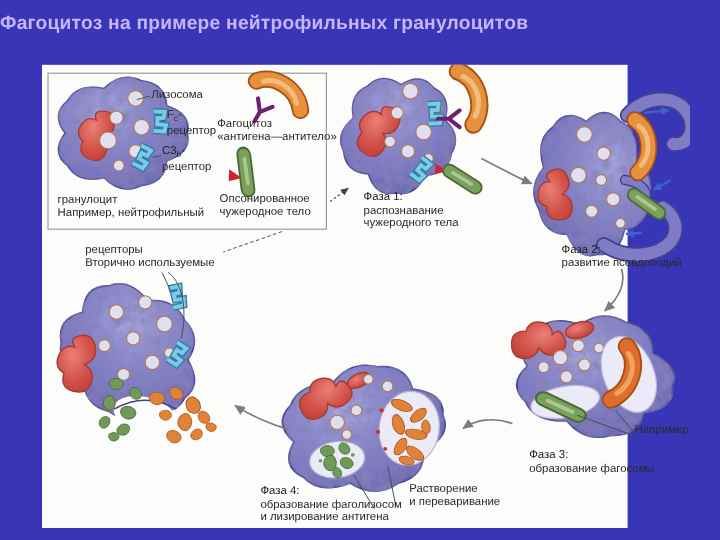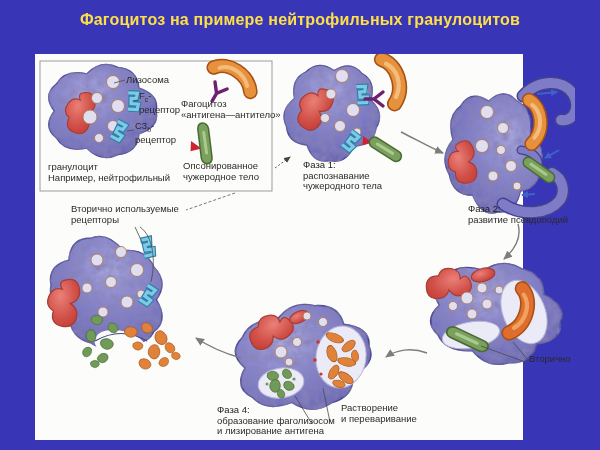--- a/index.html
+++ b/index.html
@@ -1,19 +1,19 @@
 <!DOCTYPE html>
 <html><head>
 <meta charset="utf-8">
 <style>
   html,body{margin:0;padding:0;background:#222;}
   .slide{position:relative;width:600px;height:450px;background:#3836b6;overflow:hidden;
          font-family:"Liberation Sans",sans-serif;}
-  .title{position:absolute;top:11px;left:0;right:0;text-align:center;
-         font-size:16px;font-weight:bold;color:#fde047;letter-spacing:0.2px;}
+  .title{position:absolute;top:11px;left:0;right:0;text-align:left;
+         font-size:16px;font-weight:bold;color:#c4b5fd;letter-spacing:0.2px;}
   .panel{position:absolute;left:35px;top:54px;width:488px;height:386px;background:#fcfcfa;}
   svg.art{position:absolute;left:0;top:0;display:block;}
   .lbl{position:absolute;font-size:9.5px;line-height:10.5px;color:#2a2a2a;white-space:nowrap;}
   .pt{font-weight:normal;color:#1b1b1b;}
   sub.sb{font-size:7px;}
   
   .cell{fill:url(#gcell);stroke:#44428e;stroke-width:2.4;}
   .ves{fill:#e0dff2;stroke:#b07a50;stroke-width:0.9;}
   .phag{fill:#ebeaf7;stroke:#b9b7d8;stroke-width:1;}
   .lbox{fill:none;stroke:#9c9c9c;stroke-width:1;}
@@ -301,30 +301,34 @@
 
     <div class="lbl" style="left:268px;top:106px">
       <div class="pt">Фаза 1:</div>
       <div>распознавание</div>
       <div>чужеродного тела</div>
     </div>
     <div class="lbl" style="left:433px;top:150px">
       <div class="pt">Фаза 2:</div>
       <div>развитие псевдоподий</div>
     </div>
+    <div class="lbl" style="left:406px;top:321px">
+      <div class="pt">Фаза 3:</div>
+      <div>образование фагосомы</div>
+    </div>
     <div class="lbl" style="left:182px;top:351px">
       <div class="pt">Фаза 4:</div>
       <div>образование фаголизосом</div>
       <div>и лизирование антигена</div>
     </div>
 
-    <div class="lbl" style="left:494px;top:300px">Вторично</div>
+    <div class="lbl" style="left:494px;top:300px">Например</div>
     <div class="lbl" style="left:306px;top:349px">
       <div>Растворение</div>
       <div>и переваривание</div>
     </div>
     <div class="lbl" style="left:36px;top:150px">
+      <div>рецепторы</div>
       <div>Вторично используемые</div>
-      <div>рецепторы</div>
     </div>
 
   </div>
 </div>
 
 </body></html>

